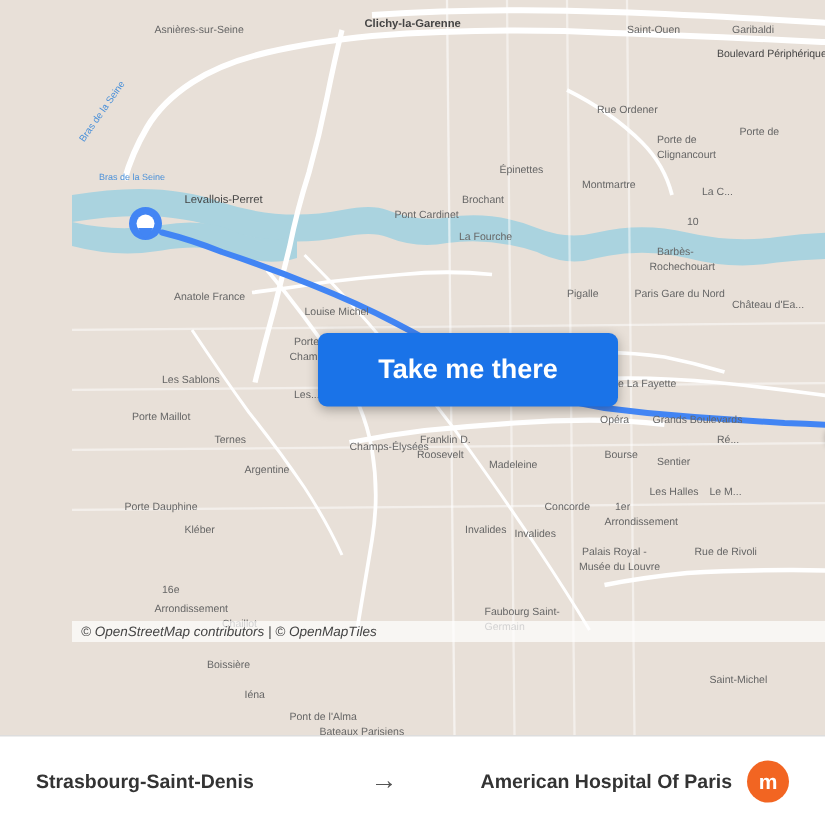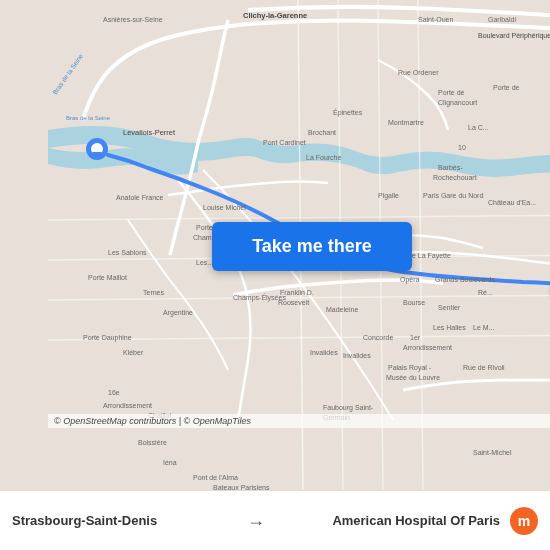--- a/index.html
+++ b/index.html
@@ -41,21 +41,21 @@
     }
 
     
     #bottom-bar {
       width: 550px;
       height: 60px;
       background: white;
       display: flex;
       align-items: center;
       justify-content: space-between;
-      padding: 0 12px;
+      padding: 0 24px;
       border-top: 1px solid #ddd;
     }
 
     #origin-info {
       display: flex;
       align-items: center;
       gap: 8px;
       flex: 1;
     }
 

